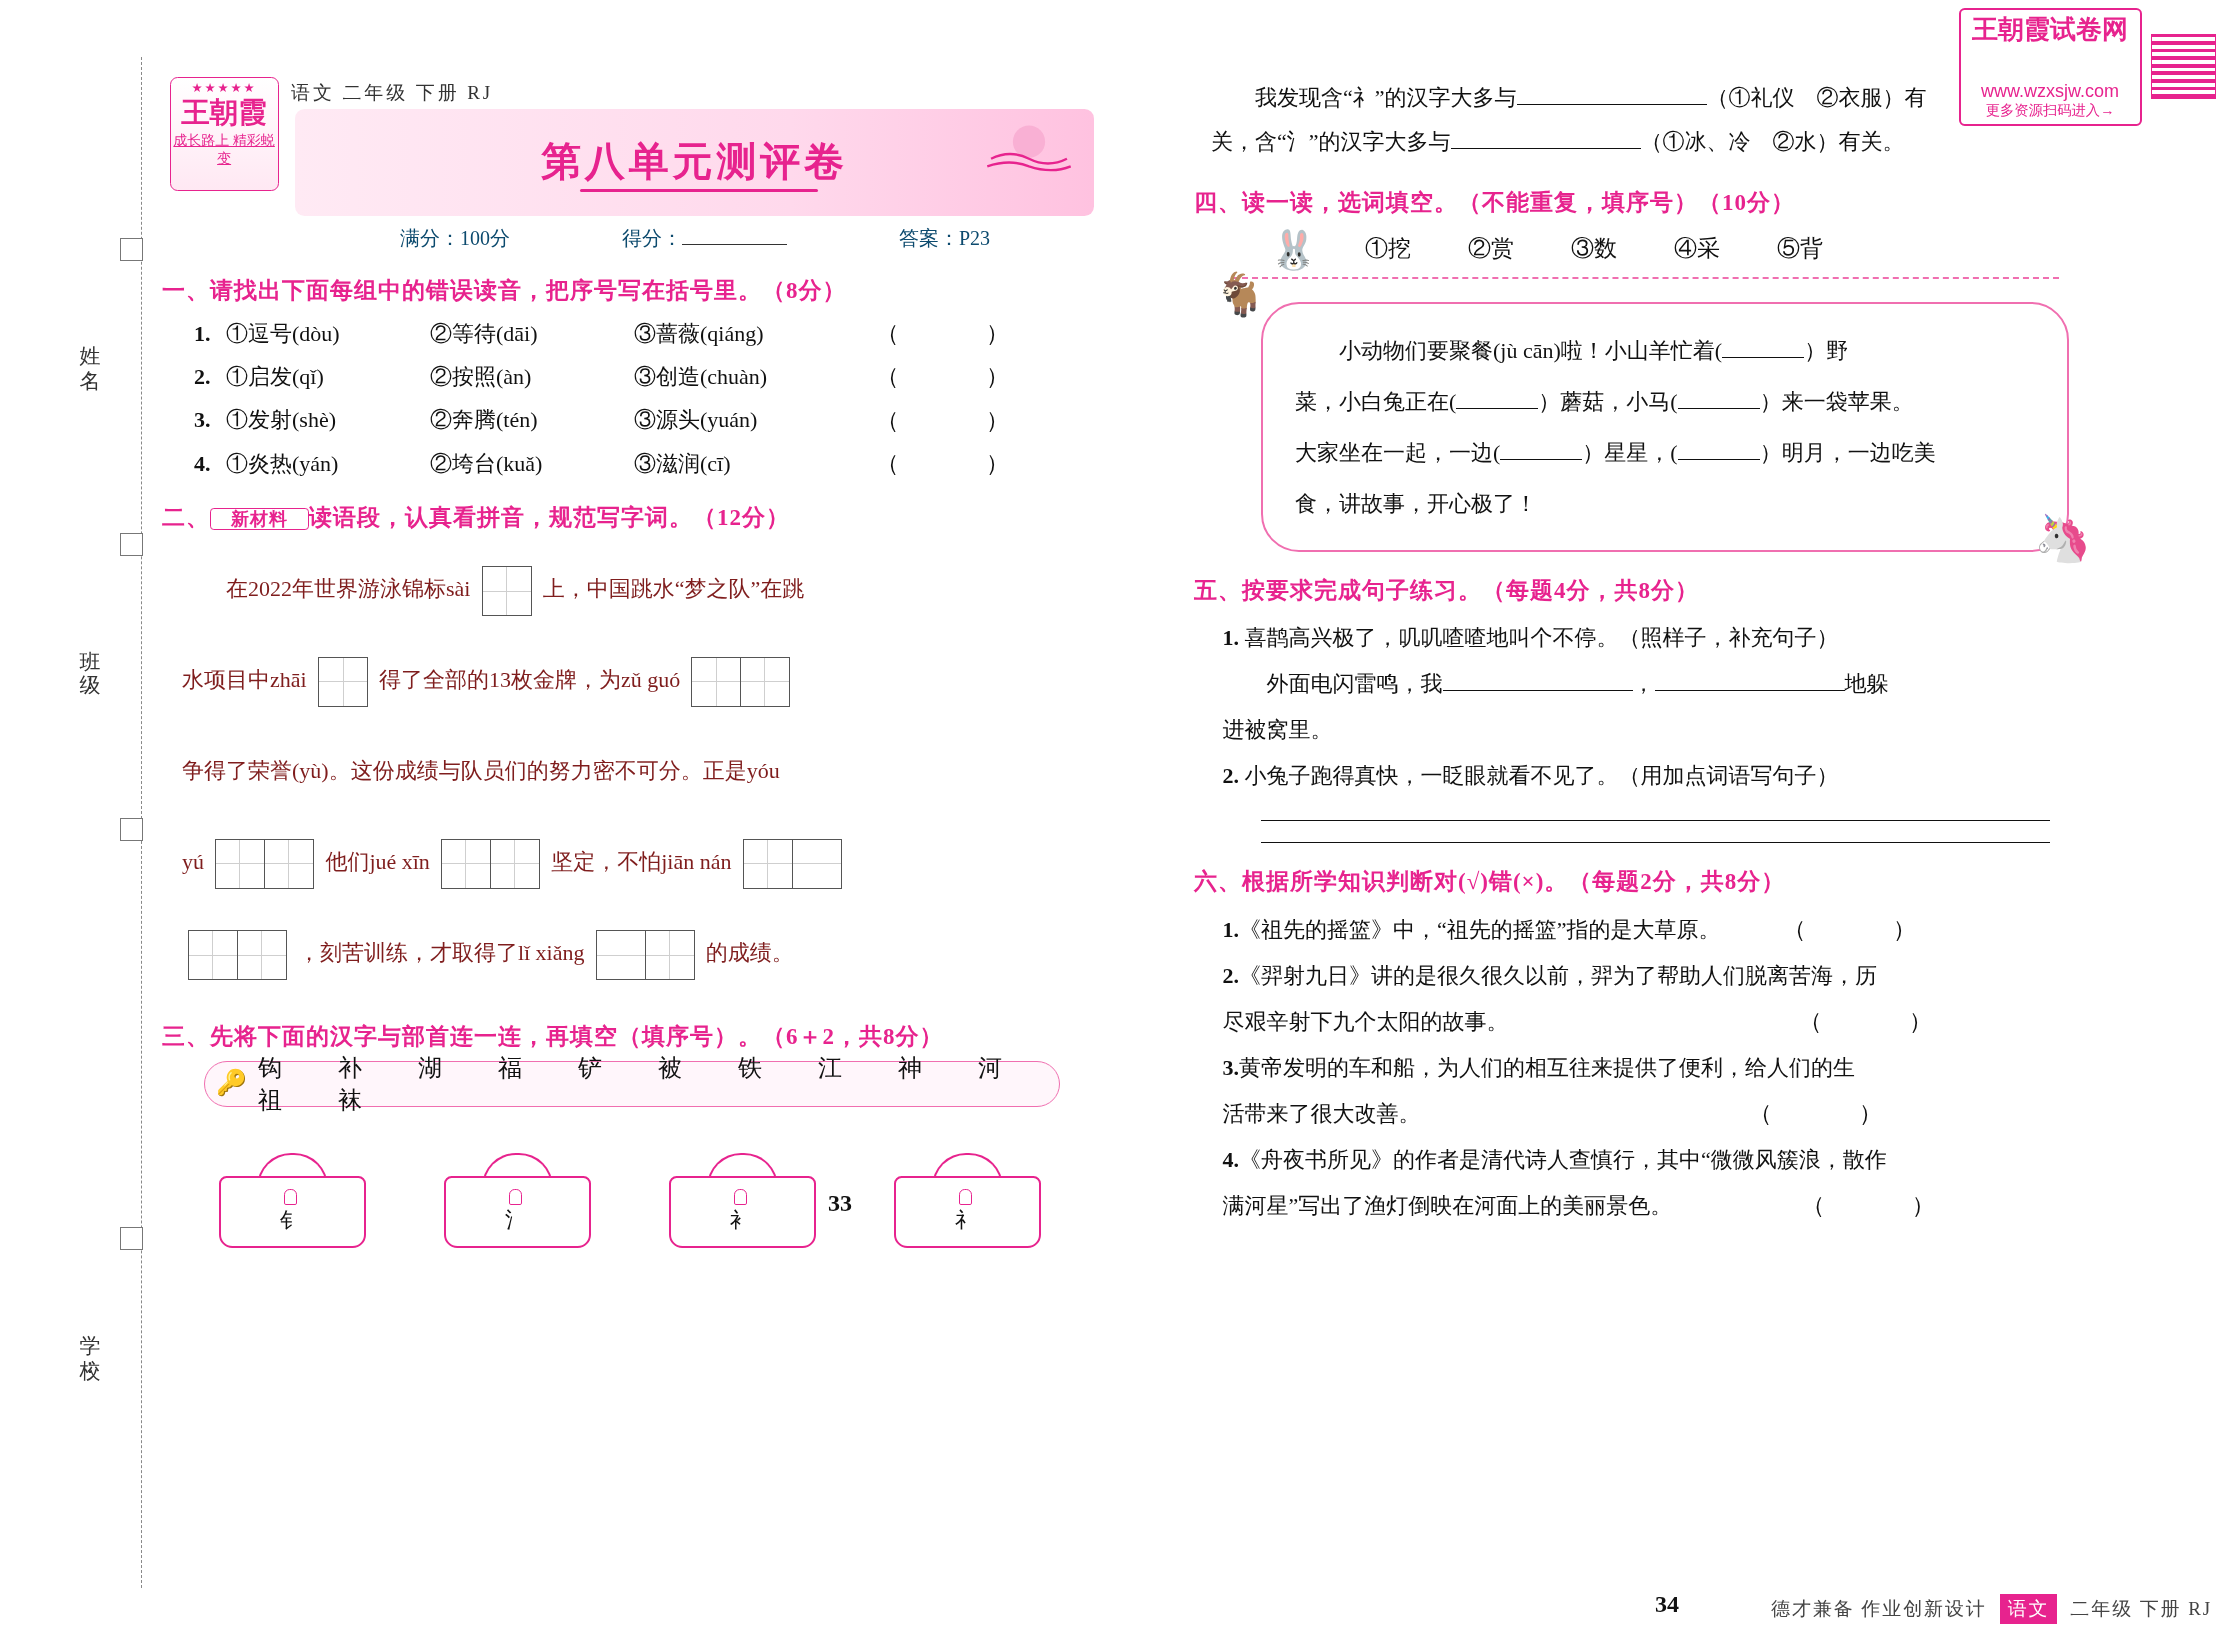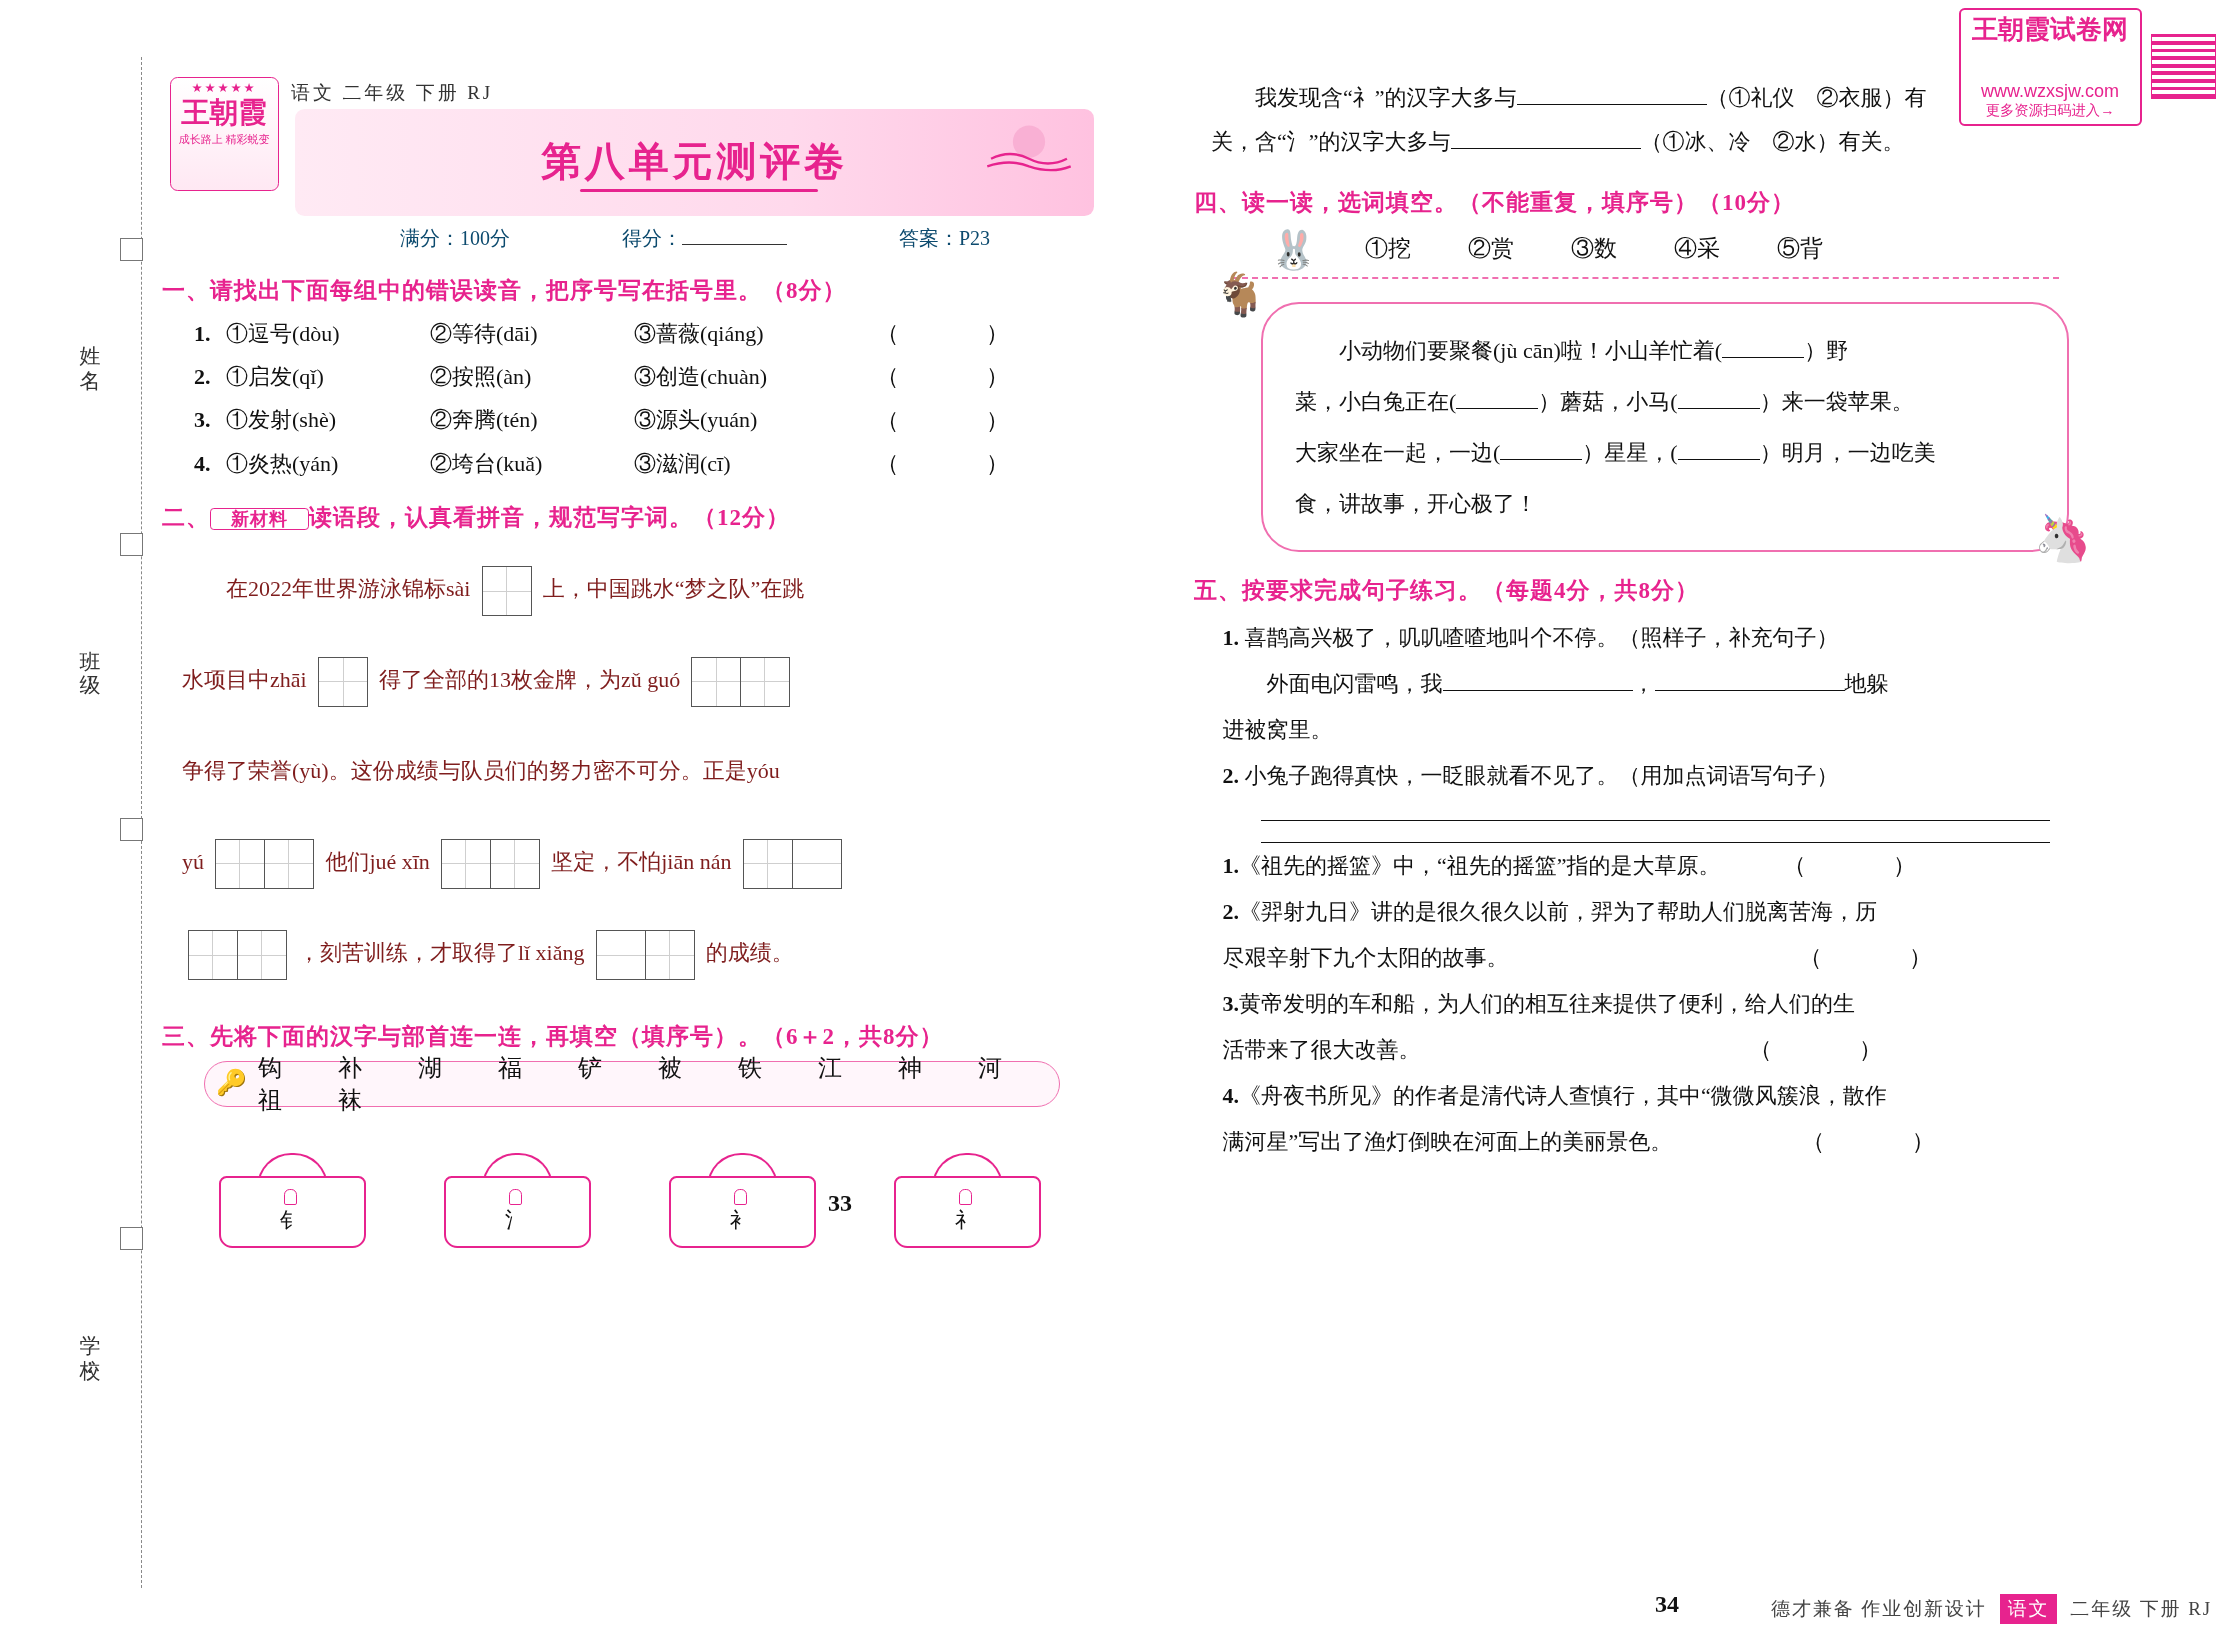--- a/index.html
+++ b/index.html
@@ -50,21 +50,21 @@
   
   #hdr{position:relative;height:152px;}
   #logo{
     position:absolute;left:7.6px;top:9.5px;width:107px;height:112px;
     border:1.9px solid #e7238e;border-radius:7.6px;
     background:linear-gradient(#fff,#ffe8f3);
     text-align:center;color:#e7238e;
   }
   #logo .stars{font-size:12.4px;letter-spacing:1.9px;margin-top:2.9px;}
   #logo .big{font-size:28.5px;font-weight:bold;line-height:1.05;margin-top:1.9px;font-family:"Liberation Sans",sans-serif;}
-  #logo .sub{font-size:11px;margin-top:3.8px;}
+  #logo .sub{font-size:14px;margin-top:3.8px;text-decoration:underline;}
   #meta{position:absolute;left:129px;top:13.3px;font-size:19px;color:#333;letter-spacing:2.9px;}
   #titlebar{
     position:absolute;left:133px;top:42px;width:799px;height:107px;
     background:linear-gradient(90deg,#ffeaf4 0%,#ffd9ec 62%,#ffc2e0 100%);
     border-radius:9.5px;
   }
   #titlebar .sun{
     position:absolute;right:21px;top:7.6px;width:88px;height:55px;
   }
   #title{
@@ -390,20 +390,21 @@
     　　<span>外面电闪雷鸣，我</span><span class="longline" style="width:190px"></span><span>，</span><span class="longline" style="width:190px"></span><span>地躲</span><br>
     <span>进被窝里。</span>
   </div>
   <div class="ritem">
     <b>2.</b>
     <span>小兔子跑得真快，一眨眼就看不见了。（用加点词语写句子）</span>
   </div>
   <div class="fullrule"></div>
   <div class="fullrule"></div>
 
+  <div class="sec">六、根据所学知识判断对(√)错(×)。（每题2分，共8分）</div>
   <div class="ritem">
     <b>1.</b><span>《祖先的摇篮》中，“祖先的摇篮”指的是大草原。</span>
     <span class="ansparen" style="margin-left:57px">（　）</span>
   </div>
   <div class="ritem">
     <b>2.</b><span>《羿射九日》讲的是很久很久以前，羿为了帮助人们脱离苦海，历</span><br>
     <span>尽艰辛射下九个太阳的故事。</span>
     <span class="ansparen" style="margin-left:285px">（　）</span>
   </div>
   <div class="ritem">

